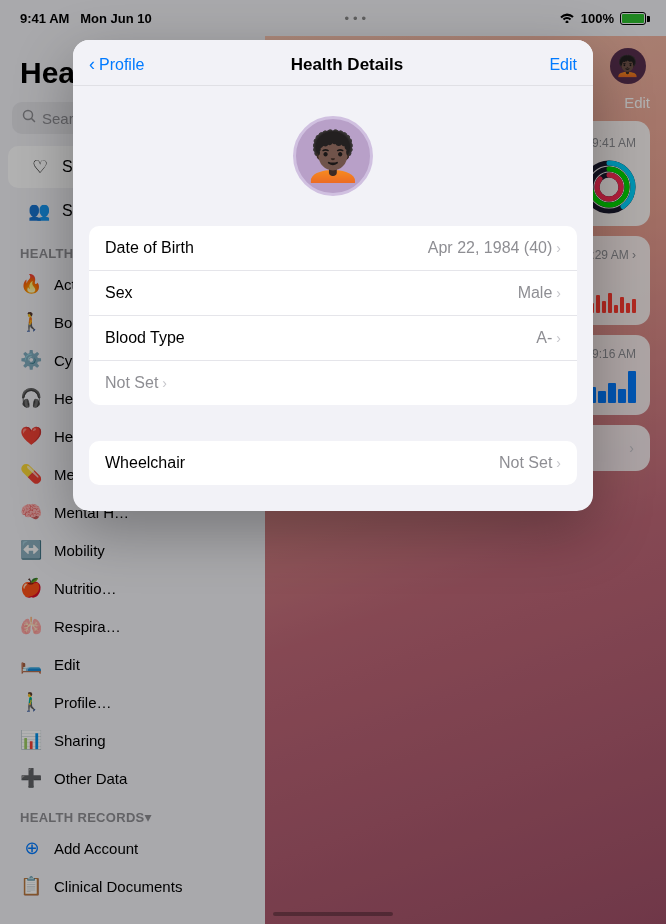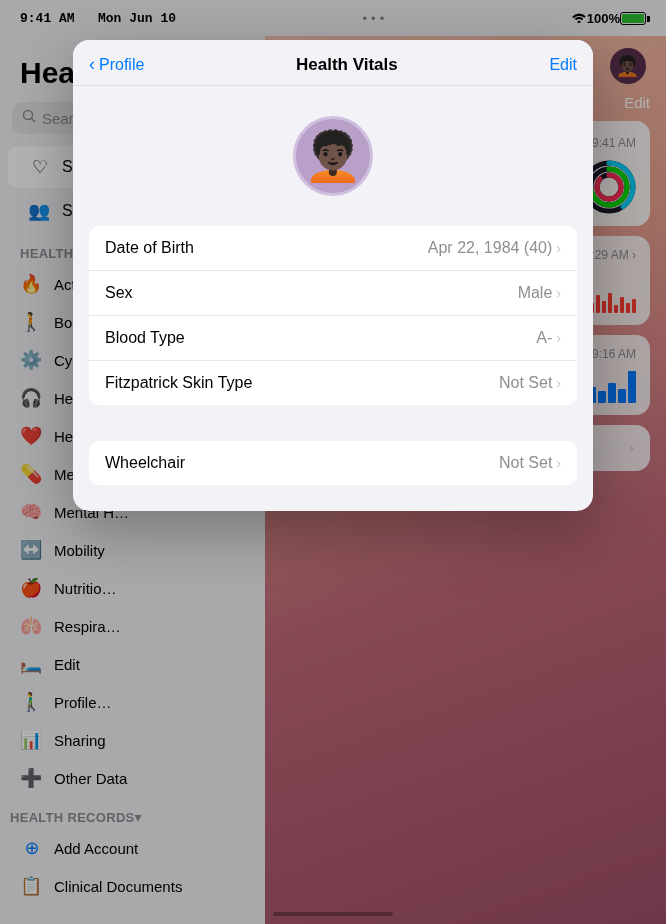--- a/index.html
+++ b/index.html
@@ -21,29 +21,28 @@
       align-items: center;
       justify-content: space-between;
       padding: 0 20px;
       z-index: 10;
       background: transparent;
     }
     .status-bar-left {
       font-size: 13px;
       font-weight: 600;
       color: #000;
-      font-family: Liberation Mono, monospace;
     }
     .status-bar-center {
       font-size: 13px;
       color: #888;
       display: flex; gap: 4px;
     }
     .status-bar-right {
-      display: flex; align-items: center; 
+      display: flex; align-items: center; gap: 6px;
       font-size: 13px; font-weight: 600; color: #000;
     }
     .battery-icon {
       width: 26px; height: 13px;
       border: 1.5px solid #000;
       border-radius: 3px;
       position: relative;
       display: inline-block;
     }
     .battery-icon::after {
@@ -140,21 +139,21 @@
       width: 24px;
       text-align: center;
     }
     .category-label {
       font-size: 15px;
       color: #000;
     }
     .health-records-header {
       display: flex;
       align-items: center;
-      padding: 12px 10px 4px;
+      padding: 12px 20px 4px;
     }
     .health-records-title {
       font-size: 13px;
       font-weight: 600;
       color: #8e8e93;
       text-transform: uppercase;
       letter-spacing: 0.3px;
     }
     .health-records-chevron {
       color: #8e8e93;
@@ -662,21 +661,21 @@
 </div>
 
 <div class="modal-overlay">
   <div class="modal-sheet">
 
     <div class="modal-nav-bar">
       <div class="modal-back">
         <span class="modal-back-chevron">‹</span>
         <span>Profile</span>
       </div>
-      <span class="modal-title">Health Vitals</span>
+      <span class="modal-title">Health Details</span>
       <span class="modal-edit">Edit</span>
     </div>
 
     <div class="avatar-section">
       <div class="profile-avatar">
         <span style="font-size:48px;">🧑🏿‍🦱</span>
       </div>
     </div>
 
     <div class="form-section">
@@ -695,21 +694,20 @@
         </span>
       </div>
       <div class="form-row">
         <span class="form-label">Blood Type</span>
         <span class="form-value">
           <span>A-</span>
           <span class="form-chevron">›</span>
         </span>
       </div>
       <div class="form-row">
-        <span class="form-label">Fitzpatrick Skin Type</span>
         <span class="form-value">
           <span>Not Set</span>
           <span class="form-chevron">›</span>
         </span>
       </div>
     </div>
 
     <div class="form-section-gap"></div>
 
     <div class="form-section">

